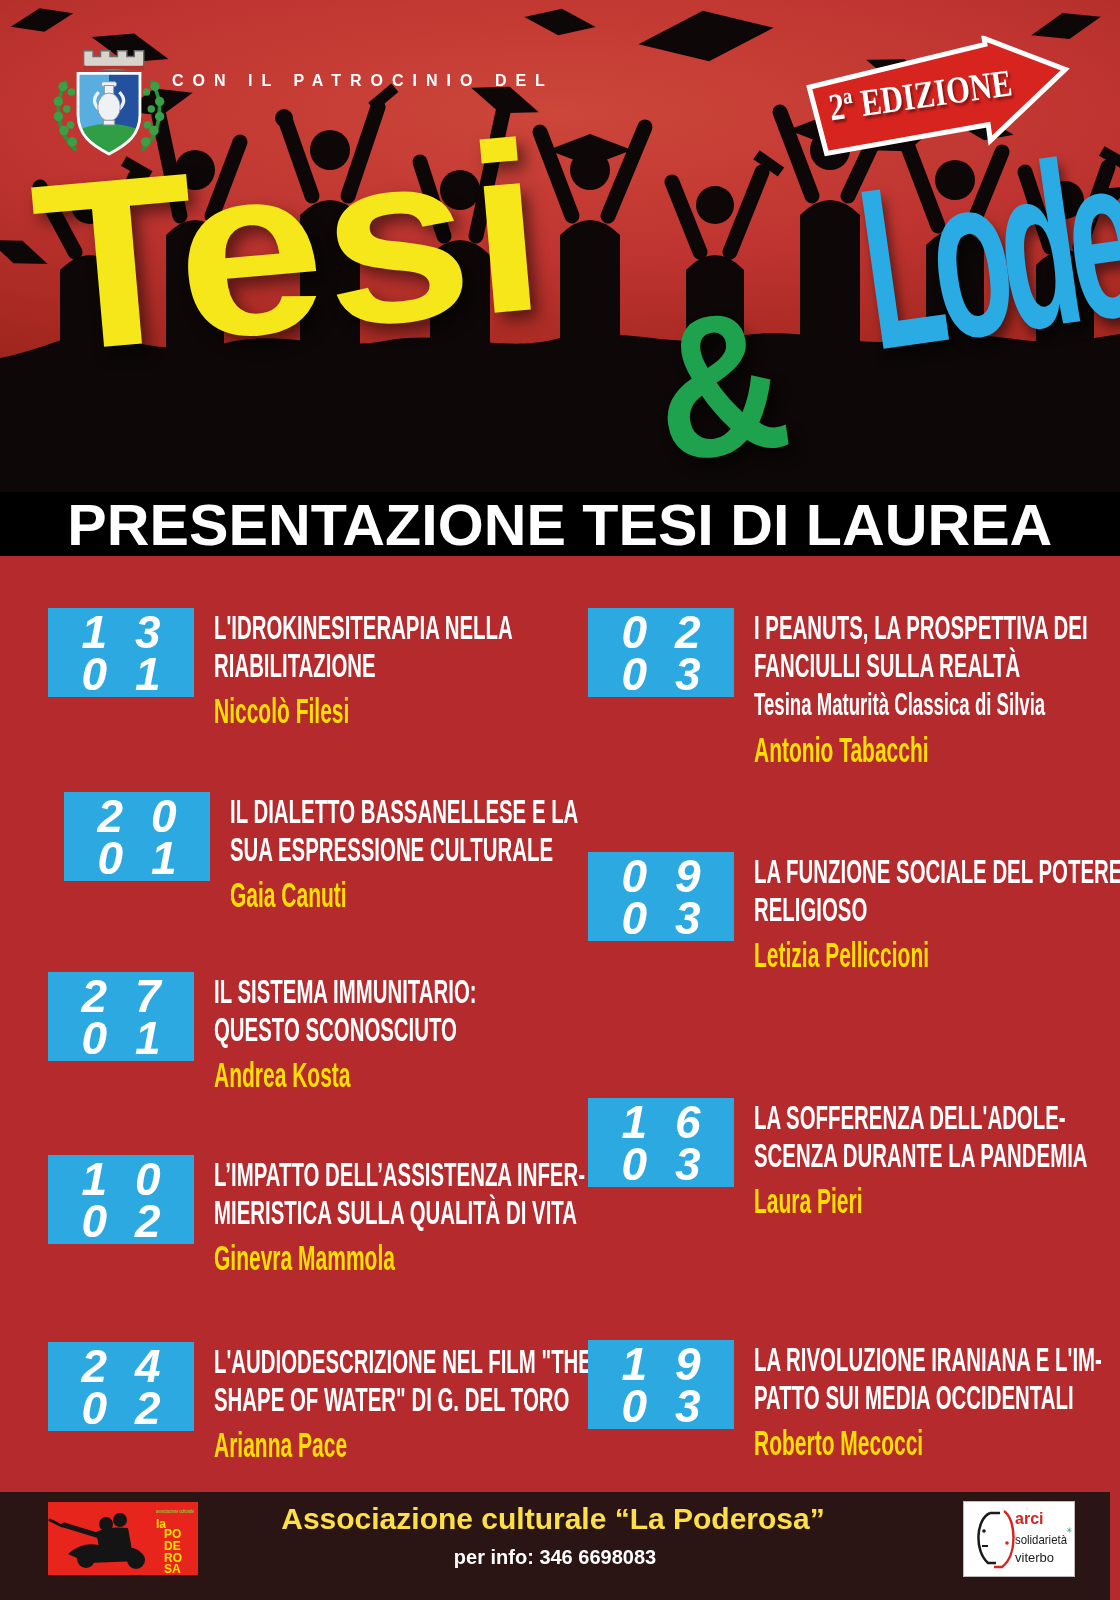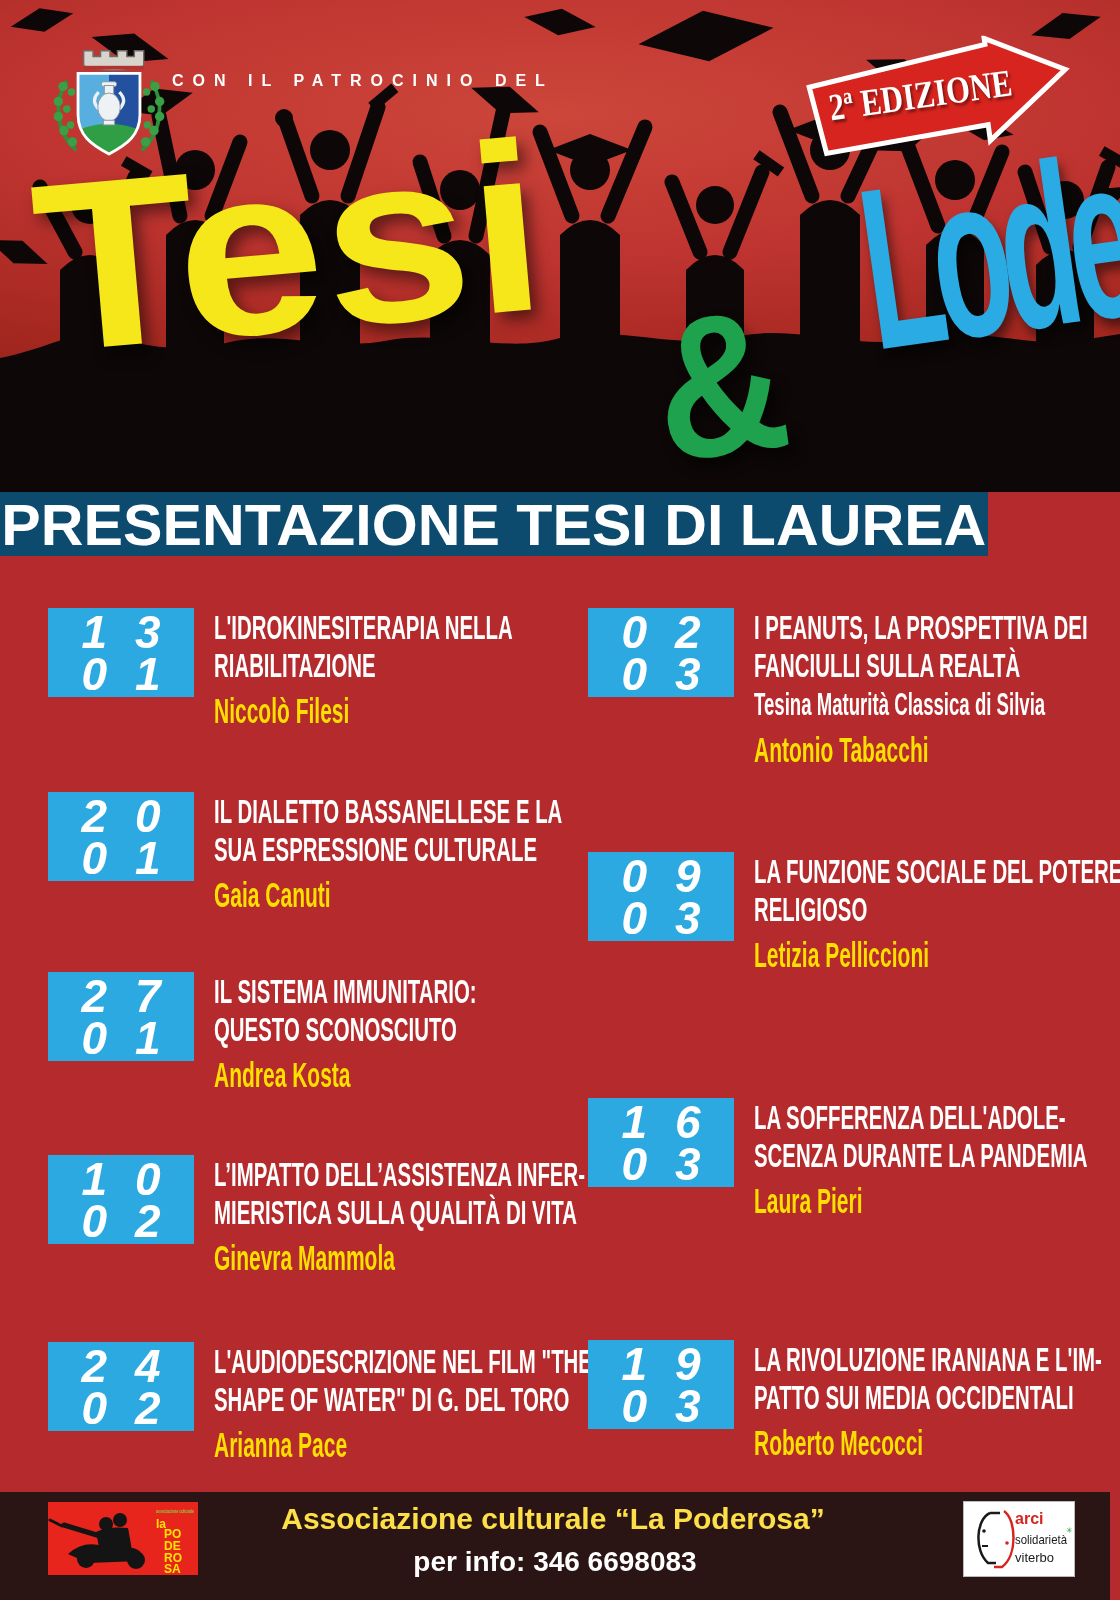--- a/index.html
+++ b/index.html
@@ -24,44 +24,44 @@
   .tesi{left:25px;top:150px;font-size:240px;color:#f5e71a;
     transform:rotate(-5deg) scaleX(1.1);transform-origin:0 0;}
   .amp{left:642px;top:295px;font-size:200px;color:#1fa24d;
     transform:rotate(-8deg) scaleX(.9);transform-origin:0 0;}
   .lode{left:848px;top:158px;font-size:230px;color:#2aabe4;letter-spacing:-18px;
     transform:rotate(-8deg) scaleX(.56);transform-origin:0 0;}
   .venue{position:absolute;left:0;right:0;top:420px;z-index:2;text-align:center;color:#fff;
     font-size:45px;font-weight:bold;white-space:nowrap;}
   .squeeze{display:inline-block;transform:scaleX(.78);transform-origin:center;letter-spacing:-1px;}
   
-  .gray-band{position:absolute;top:492px;left:0;width:988px;height:64px;background:#0c4a6e;
+  .gray-band{position:absolute;top:492px;left:0;width:1120px;height:64px;background:#000000;
     display:flex;align-items:center;justify-content:center;z-index:2;}
   .banner-text{color:#fff;font-weight:bold;font-size:58px;letter-spacing:0;white-space:nowrap;
     display:inline-block;transform:scaleX(1.02);}
   
   .body-section{position:absolute;top:556px;left:0;width:1120px;height:1044px;background:#b52a2c;}
   .entry{position:absolute;display:flex;align-items:flex-start;}
-  .le0{top:52px;left:48px}.le1{top:236px;left:48px}.le2{top:416px;left:48px}
+  .le0{top:52px;left:48px}.le1{top:236px;left:64px}.le2{top:416px;left:48px}
   .le3{top:599px;left:48px}.le4{top:786px;left:48px}
   .re0{top:52px;left:588px}.re1{top:296px;left:588px}.re2{top:542px;left:588px}.re3{top:784px;left:588px}
   .datebox{width:146px;height:89px;background:#2ca9e0;flex:none;margin-right:20px;
     display:flex;flex-direction:column;justify-content:center;align-items:center;}
   .dline{color:#fff;font-weight:bold;font-style:italic;font-size:46px;line-height:42px;
     letter-spacing:28px;margin-right:-28px;}
   .etext{width:640px;transform:scaleX(.6);transform-origin:0 0;}
   .tline{color:#fff;font-weight:bold;font-size:34px;line-height:38px;white-space:nowrap;}
   .esub{color:#fff;font-weight:bold;font-size:31px;line-height:37px;margin-top:2px;white-space:nowrap;}
   .ename{color:#ffdf00;font-weight:bold;font-size:35px;line-height:40px;margin-top:7px;white-space:nowrap;}
   
   .footer-band{position:absolute;top:936px;left:0;width:1110px;height:118px;background:#2b1514;}
   .assoc{position:absolute;left:200px;right:204px;top:10px;text-align:center;color:#fde047;
     font-weight:bold;font-size:30px;white-space:nowrap;}
   .info{position:absolute;left:200px;right:200px;top:54px;text-align:center;color:#fff;
-    font-weight:bold;font-size:28px;white-space:nowrap;}
+    font-weight:bold;font-size:20px;white-space:nowrap;}
   .plogo{position:absolute;left:48px;top:10px;width:150px;height:73px;}
   .alogo{position:absolute;left:963px;top:9px;width:112px;height:76px;}
 </style>
 </head>
 <body>
 
 <div class="poster">
 
   <div class="hero">
 

